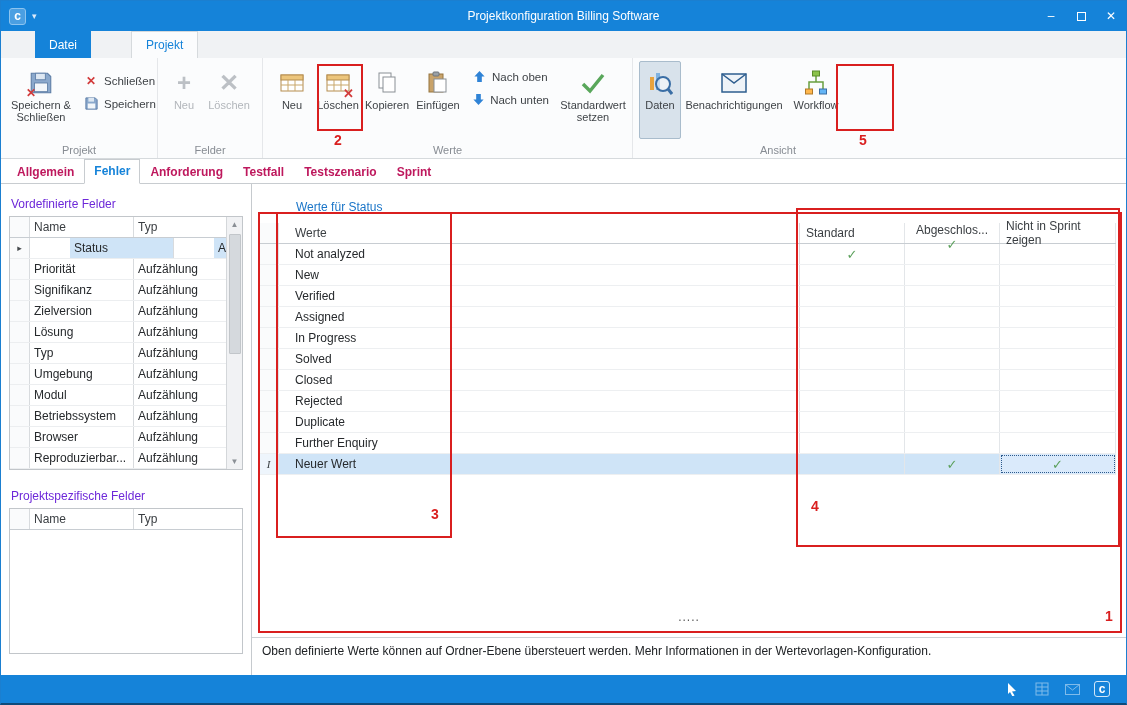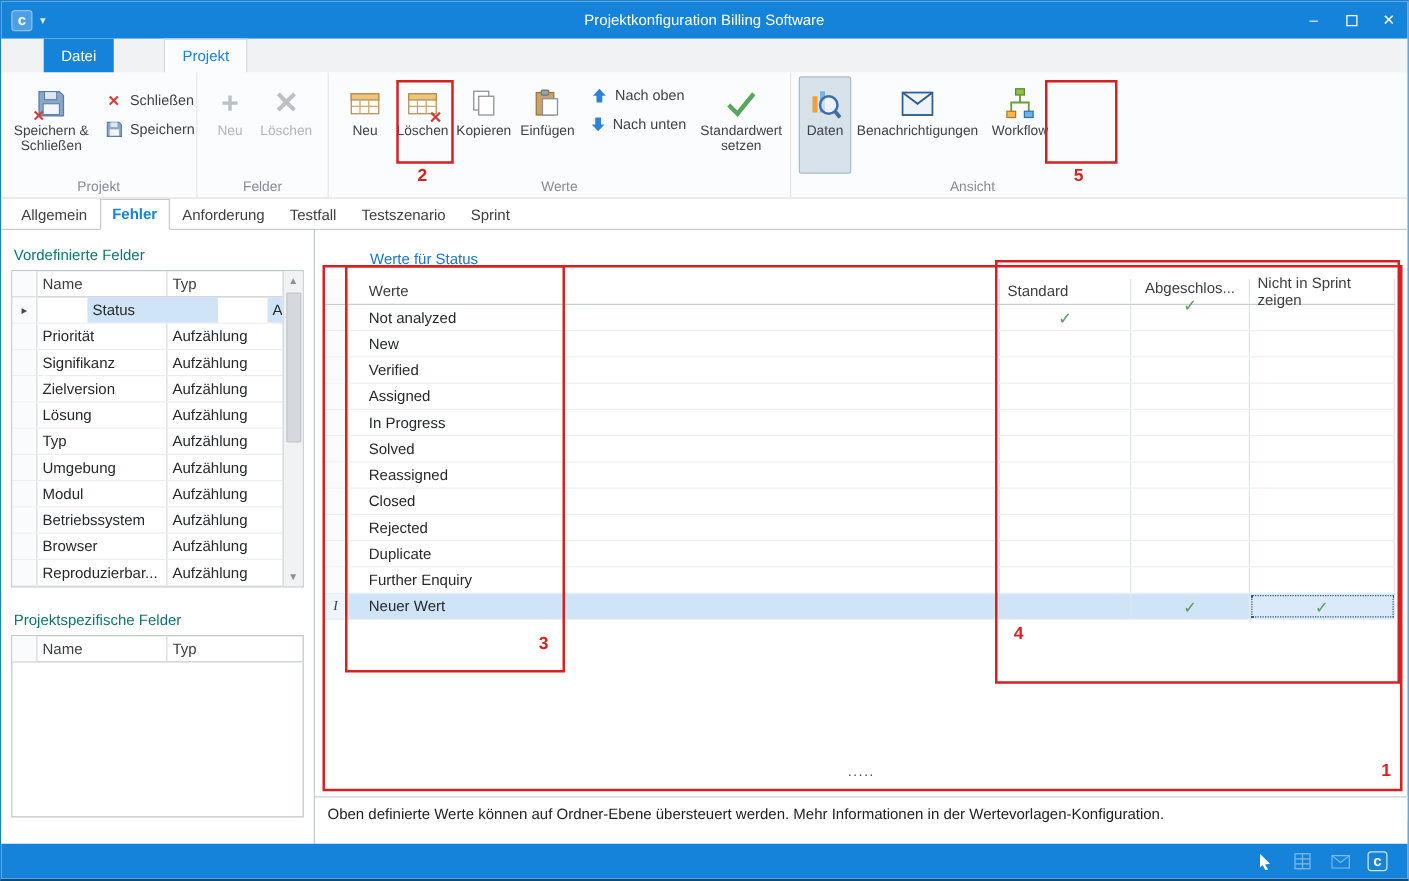--- a/index.html
+++ b/index.html
@@ -36,26 +36,26 @@
   .ricon { height:32px; display:flex; align-items:center; justify-content:center; position:relative; }
   .big-glyph { font-size:24px; font-weight:bold; color:#bcc0c5; line-height:24px; }
   .overlay-x { position:absolute; left:-2px; bottom:0px; color:#d23b3b; font-weight:bold; font-size:12px; }
   .overlay-x2 { position:absolute; right:-3px; bottom:-1px; color:#d23b3b; font-weight:bold; font-size:13px; }
   .rstack { display:flex; flex-direction:column; margin-top:8px; margin-left:4px; }
   .rsmall { display:flex; align-items:center; gap:5px; height:23px; font-size:11.5px; color:#3f4347; padding:0 4px; white-space:nowrap; }
   .sicon { width:16px; display:flex; align-items:center; justify-content:center; }
   .red-x { color:#d23b3b; font-weight:bold; font-size:12px; }
   
   .doc-tabs { position:absolute; top:158px; left:0; right:0; height:25px; background:#fff; border-bottom:1px solid #c8ccd0; display:flex; align-items:flex-end; padding-left:6px; }
-  .dtab { padding:4px 9px 5px; font-size:12px; color:#404040; border:1px solid transparent; border-bottom:none; margin-bottom:-1px; position:relative; }
+  .dtab { padding:4px 9px 5px; font-size:12px; color:#be185d; border:1px solid transparent; border-bottom:none; margin-bottom:-1px; position:relative;font-weight:bold; }
   .dtab.active { color:var(--accent,#1583d9); font-weight:bold; background:#fff; border-color:#c8ccd0; border-bottom:1px solid #fff; }
   
   .main-area { position:absolute; top:183px; left:0; right:0; bottom:28px; display:flex; background:#fff; }
   .left-panel { width:251px; border-right:1px solid #c6cace; position:relative; flex:none; }
-  .lp-title { position:absolute; left:10px; font-size:12px; color:#0f766e; }
+  .lp-title { position:absolute; left:10px; font-size:12px; color:#6d28d9; }
   .lgrid { position:absolute; left:8px; width:234px; border:1px solid #c2c6ca; background:#fff; }
   .lgrid-inner { margin-right:16px; }
   .lrow { display:flex; height:21px; align-items:center; font-size:12px; color:#26292c; border-bottom:1px solid #eceef0; }
   .lrow.head { border-bottom:1px solid #c8cdd2; color:#3a3e42; }
   .lrow.sel .lc-name, .lrow.sel .lc-typ { background:var(--selection,#cfe4f7);margin-left:40px; }
   .lc-ind { width:20px; align-self:stretch; border-right:1px solid #d8dbde; background:#fafbfc; display:flex; align-items:center; justify-content:center; font-size:9px; color:#44484c; flex:none; }
   .lc-name { width:104px; padding:0 4px; align-self:stretch; display:flex; align-items:center; border-right:1px solid #d8dbde; flex:none; overflow:hidden; white-space:nowrap; }
   .lc-typ { flex:1; padding:0 4px; align-self:stretch; display:flex; align-items:center; overflow:hidden; white-space:nowrap; }
   .lscrollbar { position:absolute; top:0; right:0; bottom:0; width:16px; background:#f1f2f4; border-left:1px solid #d4d7da; display:flex; flex-direction:column; align-items:center; font-size:8px; color:#8a8f95; }
   .lsb-thumb { width:12px; height:120px; background:#d5d9dd; border:1px solid #c2c6ca; margin-top:2px; border-radius:1px; }
@@ -452,27 +452,20 @@
   </div>
 
   <div class="mrow">
     <span class="m-ind"></span>
     <span class="m-val">Solved</span>
     <span class="m-c m-c1"></span>
     <span class="m-c m-c2"></span>
     <span class="m-c m-c3"></span>
   </div>
 
-  <div class="mrow">
-    <span class="m-ind"></span>
-    <span class="m-val">Reassigned</span>
-    <span class="m-c m-c1"></span>
-    <span class="m-c m-c2"></span>
-    <span class="m-c m-c3"></span>
-  </div>
 
   <div class="mrow">
     <span class="m-ind"></span>
     <span class="m-val">Closed</span>
     <span class="m-c m-c1"></span>
     <span class="m-c m-c2"></span>
     <span class="m-c m-c3"></span>
   </div>
 
 

